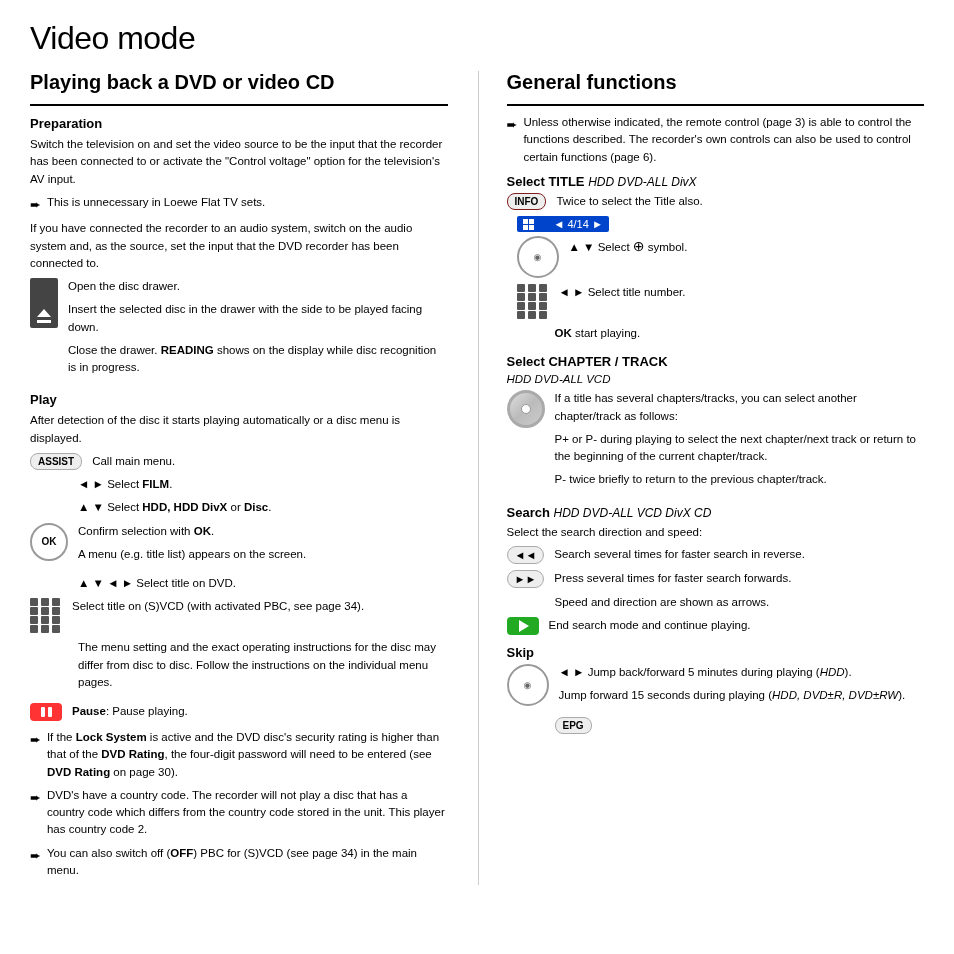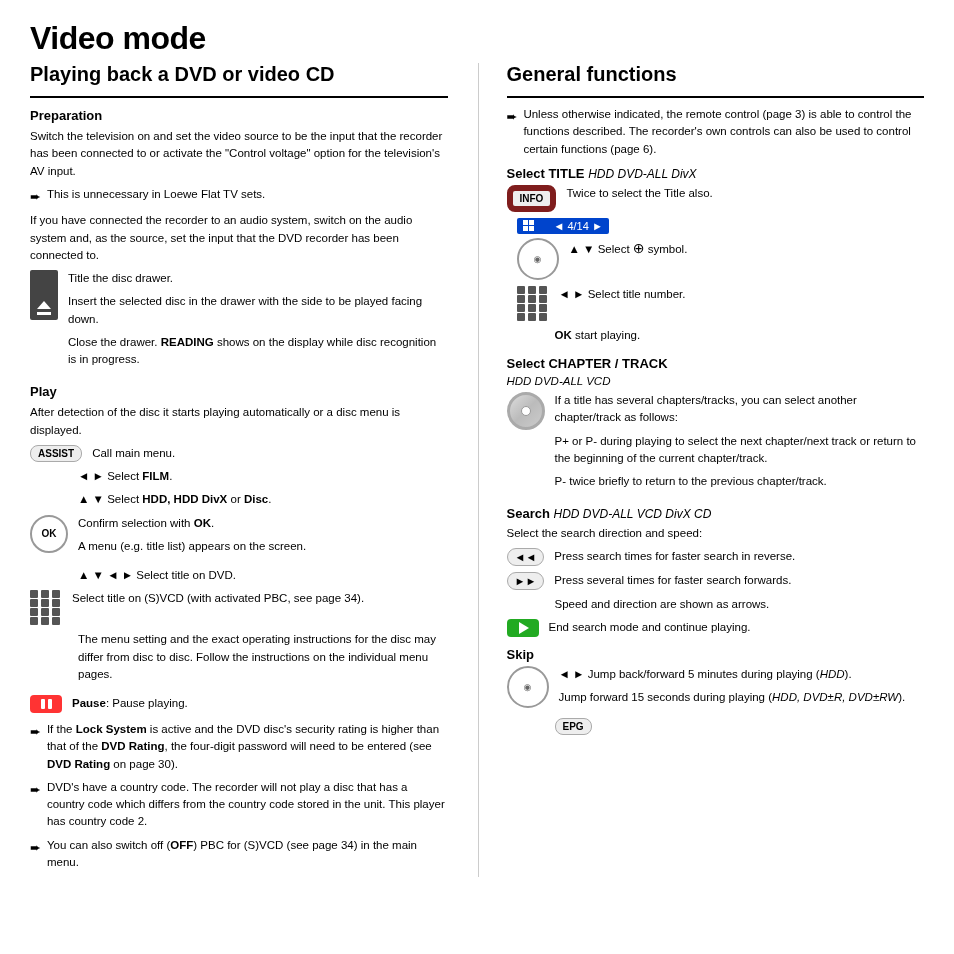--- a/index.html
+++ b/index.html
@@ -8,22 +8,22 @@
       font-family: Arial, Helvetica, sans-serif;
       font-size: 12px;
       color: #000000;
       padding: 20px 30px;
       width: 954px;
       min-height: 954px;
     }
 
     .page-title {
       font-size: 32px;
-      font-weight: bold;
-      margin-bottom: 6px;
+      font-weight: normal;
+      margin-bottom: 14px;
       letter-spacing: -0.5px;
     }
 
     .two-col {
       display: flex;
       gap: 30px;
     }
 
     .left-col {
       flex: 1;
@@ -205,21 +205,21 @@
     }
     .btn-stop .sq {
       width: 10px;
       height: 10px;
       background: #555;
     }
 
     
     .btn-info {
       background: #eee;
-      border: 6px solid #7f1d1d;
+      border: 1px solid #7f1d1d;
       border-radius: 8px;
       padding: 2px 7px;
       font-size: 10px;
       font-weight: bold;
     }
 
     
     .title-display {
       background: #0044cc;
       color: white;
@@ -339,21 +339,21 @@
     <p>If you have connected the recorder to an audio system, switch on the audio system and, as the source, set the input that the DVD recorder has been connected to.</p>
 
     <div class="icon-row">
       <div class="icon-box">
         <div class="btn-eject">
           <div class="eject-tri"></div>
           <div class="eject-bar"></div>
         </div>
       </div>
       <div>
-        <p>Title the disc drawer.</p>
+        <p>Open the disc drawer.</p>
         <p>Insert the selected disc in the drawer with the side to be played facing down.</p>
         <p>
           Close the drawer. <span class="bold">READING</span> shows on the display while disc recognition is in progress.
         </p>
       </div>
     </div>
 
     <div class="subsection-title">Play</div>
     <p>After detection of the disc it starts playing automatically or a disc menu is displayed.</p>
 
@@ -529,21 +529,21 @@
       <span class="bold">Search</span> <span class="type-tags">HDD  DVD-ALL  VCD DivX  CD</span>
     </div>
     <p style="margin-bottom:5px;">Select the search direction and speed:</p>
 
     <div class="icon-row">
       <div class="icon-box">
         <div class="btn-rw">
           <span>◄◄</span>
         </div>
       </div>
-      <span class="icon-text">Press search times for faster search in reverse.</span>
+      <span class="icon-text">Search several times for faster search in reverse.</span>
     </div>
 
     <div class="icon-row">
       <div class="icon-box">
         <div class="btn-rw">
           <span>►►</span>
         </div>
       </div>
       <span class="icon-text">Press several times for faster search forwards.</span>
     </div>

